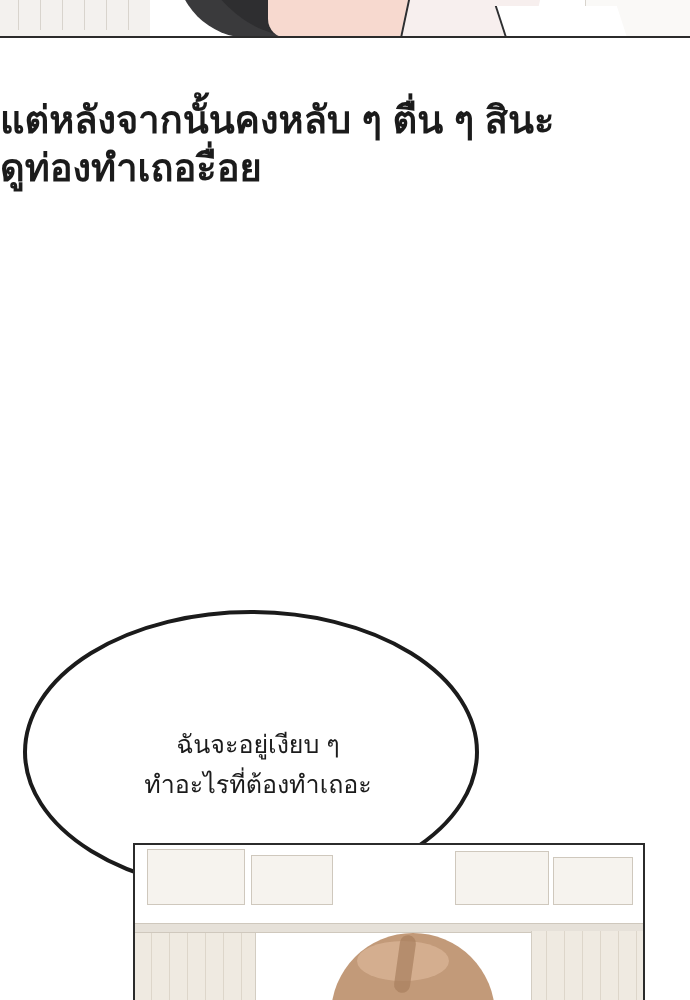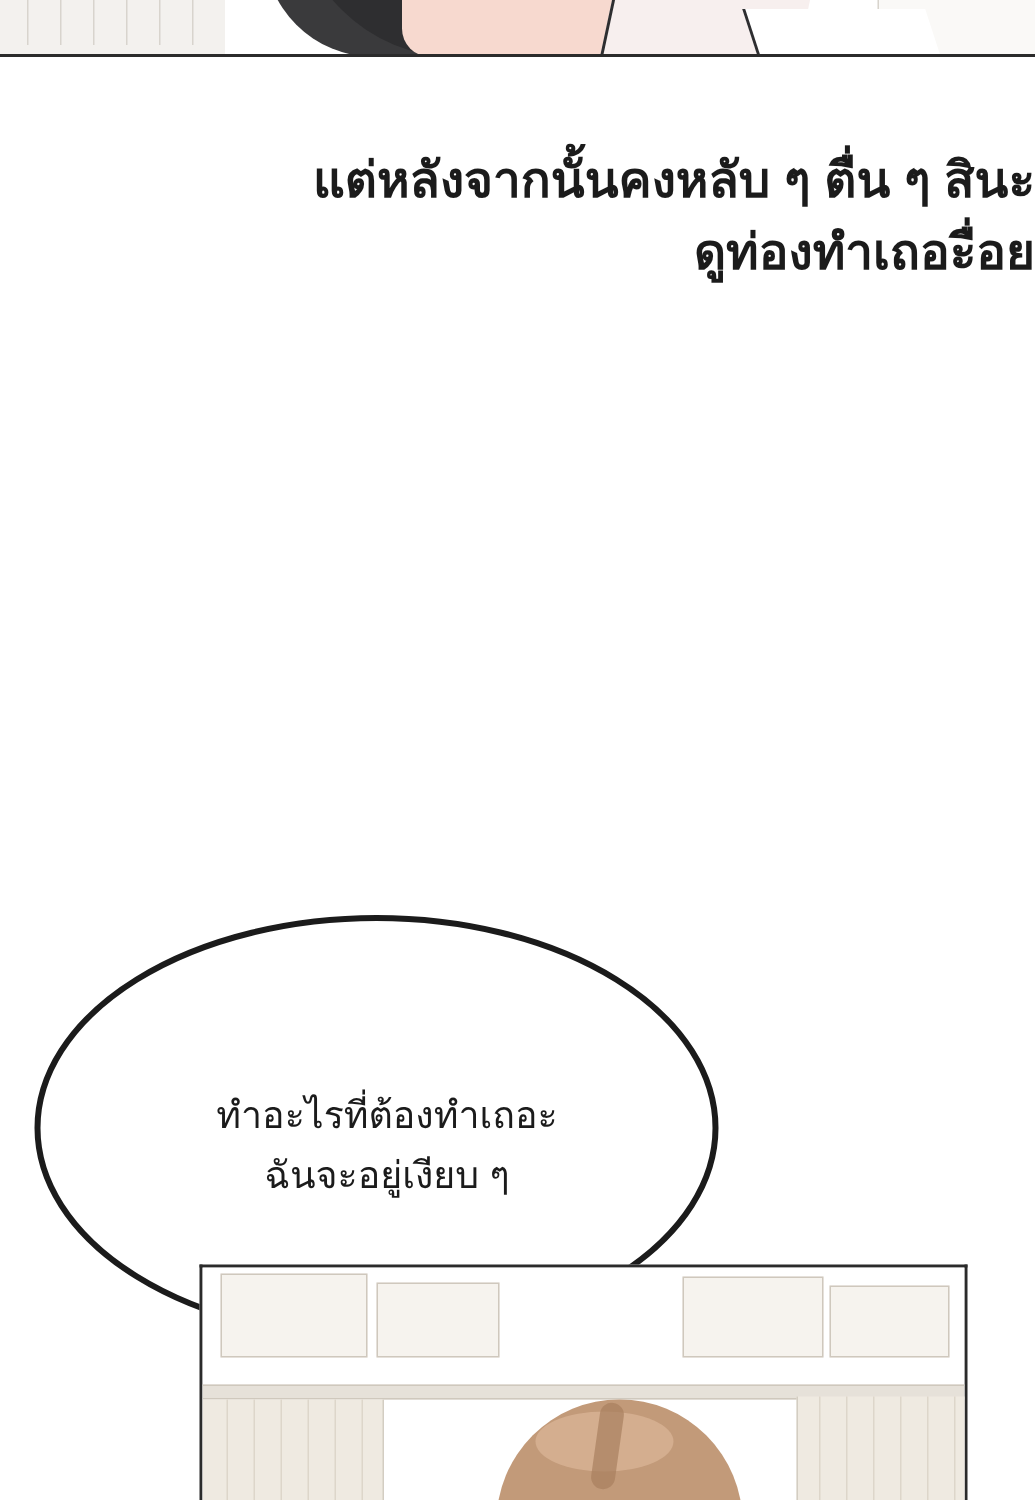--- a/index.html
+++ b/index.html
@@ -107,23 +107,23 @@
     height: 2px;
     background: #2b2b2b;
   }
 
   
   .narration {
     position: absolute;
     left: 0;
     top: 96px;
     width: 690px;
-    text-align: right;
+    text-align: left;
     color: #1b1b1b;
-    font-size: 33px;
+    font-size: 38px;
     font-weight: bold;
     line-height: 48px;
     letter-spacing: 0px;
   }
   .narration .line {
     display: block;
   }
 
   
   .bubble-wrap {
@@ -279,22 +279,22 @@
   </div>
 
   <div class="bubble-wrap">
     <svg class="bubble-svg" width="480" height="400" viewBox="0 0 480 400">
       <path d="M 270 286 L 300 392 L 210 300 Z" fill="#ffffff" stroke="#1b1b1b" stroke-width="4" stroke-linejoin="round"></path>
       <ellipse cx="233" cy="148" rx="226" ry="140" fill="#ffffff" stroke="#1b1b1b" stroke-width="4"></ellipse>
       <path d="M 258 280 L 300 392 L 206 302" fill="#ffffff" stroke="#1b1b1b" stroke-width="4" stroke-linejoin="round"></path>
       <path d="M 212 284 Q 250 296 276 282" fill="#ffffff" stroke="#ffffff" stroke-width="6"></path>
     </svg>
     <div class="bubble-text">
+      <span class="line">ฉันจะอยู่เงียบ ๆ</span>
       <span class="line">ทำอะไรที่ต้องทำเถอะ</span>
-      <span class="line">ฉันจะอยู่เงียบ ๆ</span>
     </div>
   </div>
 
   <div class="bottom-panel">
     <div class="bg-light"></div>
 
     <div class="box" style="left:12px; top:4px; width:96px; height:54px;"></div>
     <div class="box" style="left:116px; top:10px; width:80px; height:48px;"></div>
     <div class="box" style="left:320px; top:6px; width:92px; height:52px;"></div>
     <div class="box" style="left:418px; top:12px; width:78px; height:46px;"></div>

